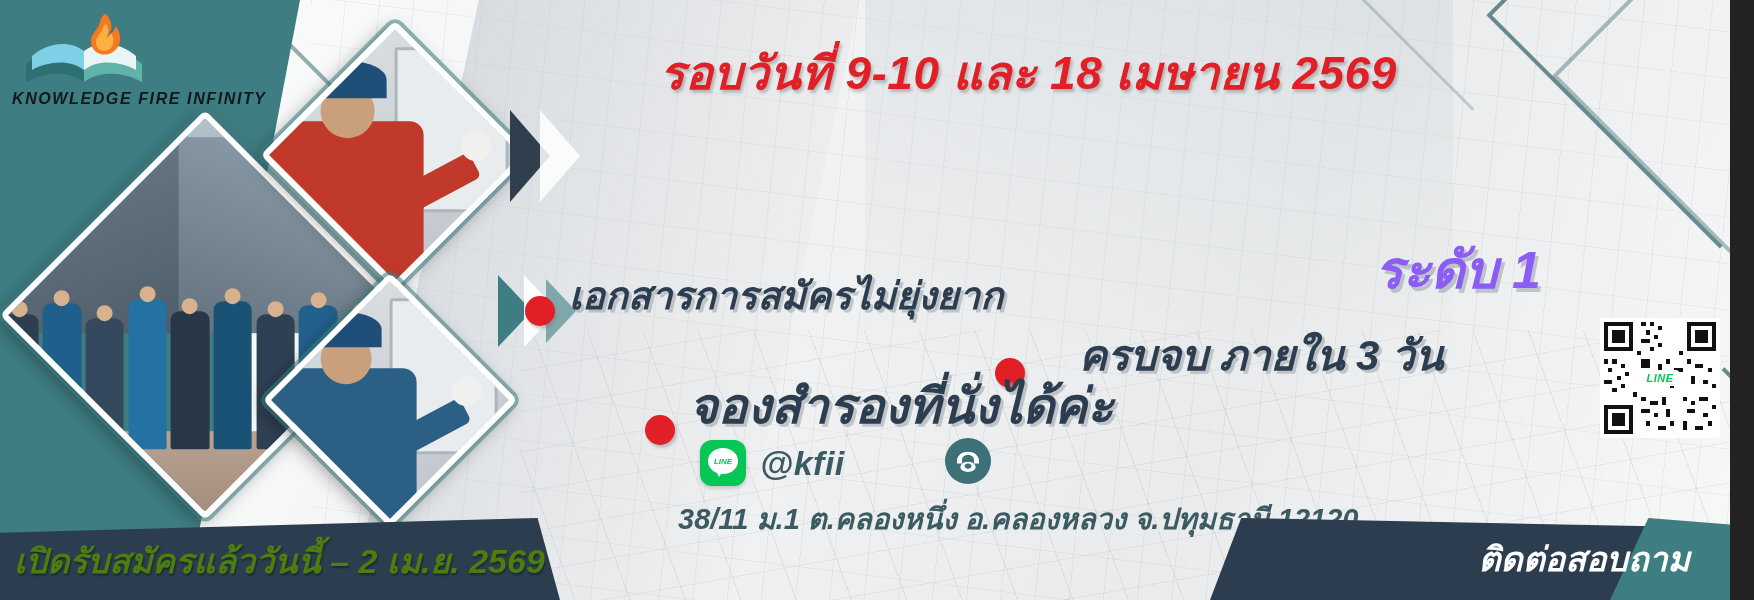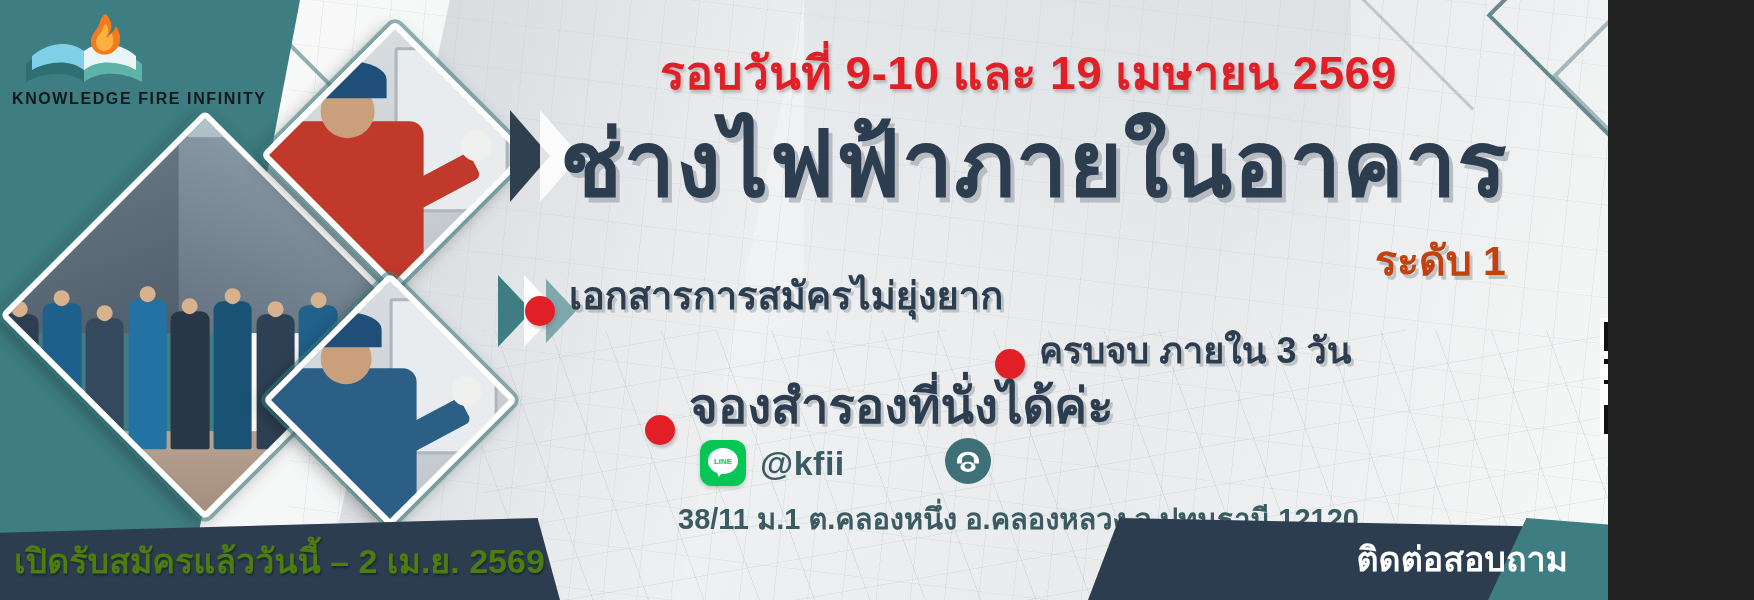--- a/index.html
+++ b/index.html
@@ -1,23 +1,24 @@
 <!DOCTYPE html>
 <html><head>
 <meta charset="utf-8">
 <style>
   * { margin:0; padding:0; box-sizing:border-box; }
   html,body { background:#222; }
   body { font-family:"Liberation Sans", sans-serif; }
 
   #banner {
     position:relative;
-    width:1608px; height:600px;
+    width:1730px; height:600px;
     overflow:hidden;
     background:#f4f5f5;
+    font-style:italic;
   }
 
   
   .bg-base {
     position:absolute; inset:0;
     background:
       linear-gradient(115deg, #fdfdfd 0%, #f2f3f4 40%, #e9ebec 70%, #f7f8f8 100%);
   }
   
   .bg-grid {
@@ -144,38 +145,38 @@
     text-shadow:2px 3px 3px rgba(120,120,120,.45);
   }
   .main-title {
     position:absolute; left:560px; top:118px;
     font-size:92px; font-weight:bold; color:#2b3d4f;
     letter-spacing:1px; white-space:nowrap; line-height:1;
     text-shadow:4px 5px 0 rgba(150,158,166,.60);
   }
   .level {
     position:absolute; left:1375px; top:228px;
-    font-size:41px; font-weight:bold; color:#c2410c;
+    font-size:52px; font-weight:bold; color:#8b5cf6;
     white-space:nowrap;
     text-shadow:3px 4px 0 rgba(150,158,166,.55);
   }
 
   .bullet-row { position:absolute; display:flex; align-items:flex-end; white-space:nowrap; }
   .dot {
     width:30px; height:30px; border-radius:50%;
     background:#e01f26; margin-right:14px; flex:0 0 auto;
     box-shadow:2px 3px 3px rgba(120,120,120,.4);
   }
   .bullet-text {
     font-size:38px; font-weight:bold; color:#2b3d4f;
     text-shadow:3px 3px 0 rgba(155,162,170,.55);
   }
   .b1 { left:525px; top:265px; }
   .b2 { left:995px; top:322px; }
-  .b2 .bullet-text { font-size:36px; }
+  .b2 .bullet-text { font-size:42px;margin-left:40px; }
   .b3 { left:645px; top:367px; }
   .b3 .bullet-text { font-size:49px; }
 
   
   .line-row { position:absolute; left:700px; top:440px; display:flex; align-items:center; }
   .line-badge {
     width:46px; height:46px; border-radius:12px; background:#06C755;
     display:flex; align-items:center; justify-content:center; flex:0 0 auto;
     box-shadow:0 2px 4px rgba(0,0,0,.2);
   }
@@ -327,22 +328,21 @@
         <div class="ew-glove"></div>
     </div>
   </div>
 
   <div class="chev chev-a"></div>
   <div class="chev chev-b"></div>
   <div class="chev chev-c"></div>
   <div class="chev chev-d"></div>
   <div class="chev chev-e"></div>
 
-  <div class="date-line">รอบวันที่  9-10 และ 19 เมษายน 2569</div>
-  <div class="main-title">ช่างไฟฟ้าภายในอาคาร</div>
+  <div class="date-line">รอบวันที่  9-10 และ 18 เมษายน 2569</div>
   <div class="level">ระดับ 1</div>
 
   <div class="bullet-row b1">
     <span class="dot"></span>
     <span class="bullet-text">เอกสารการสมัครไม่ยุ่งยาก</span>
   </div>
   <div class="bullet-row b2">
     <span class="dot"></span>
     <span class="bullet-text">ครบจบ ภายใน 3 วัน</span>
   </div>

